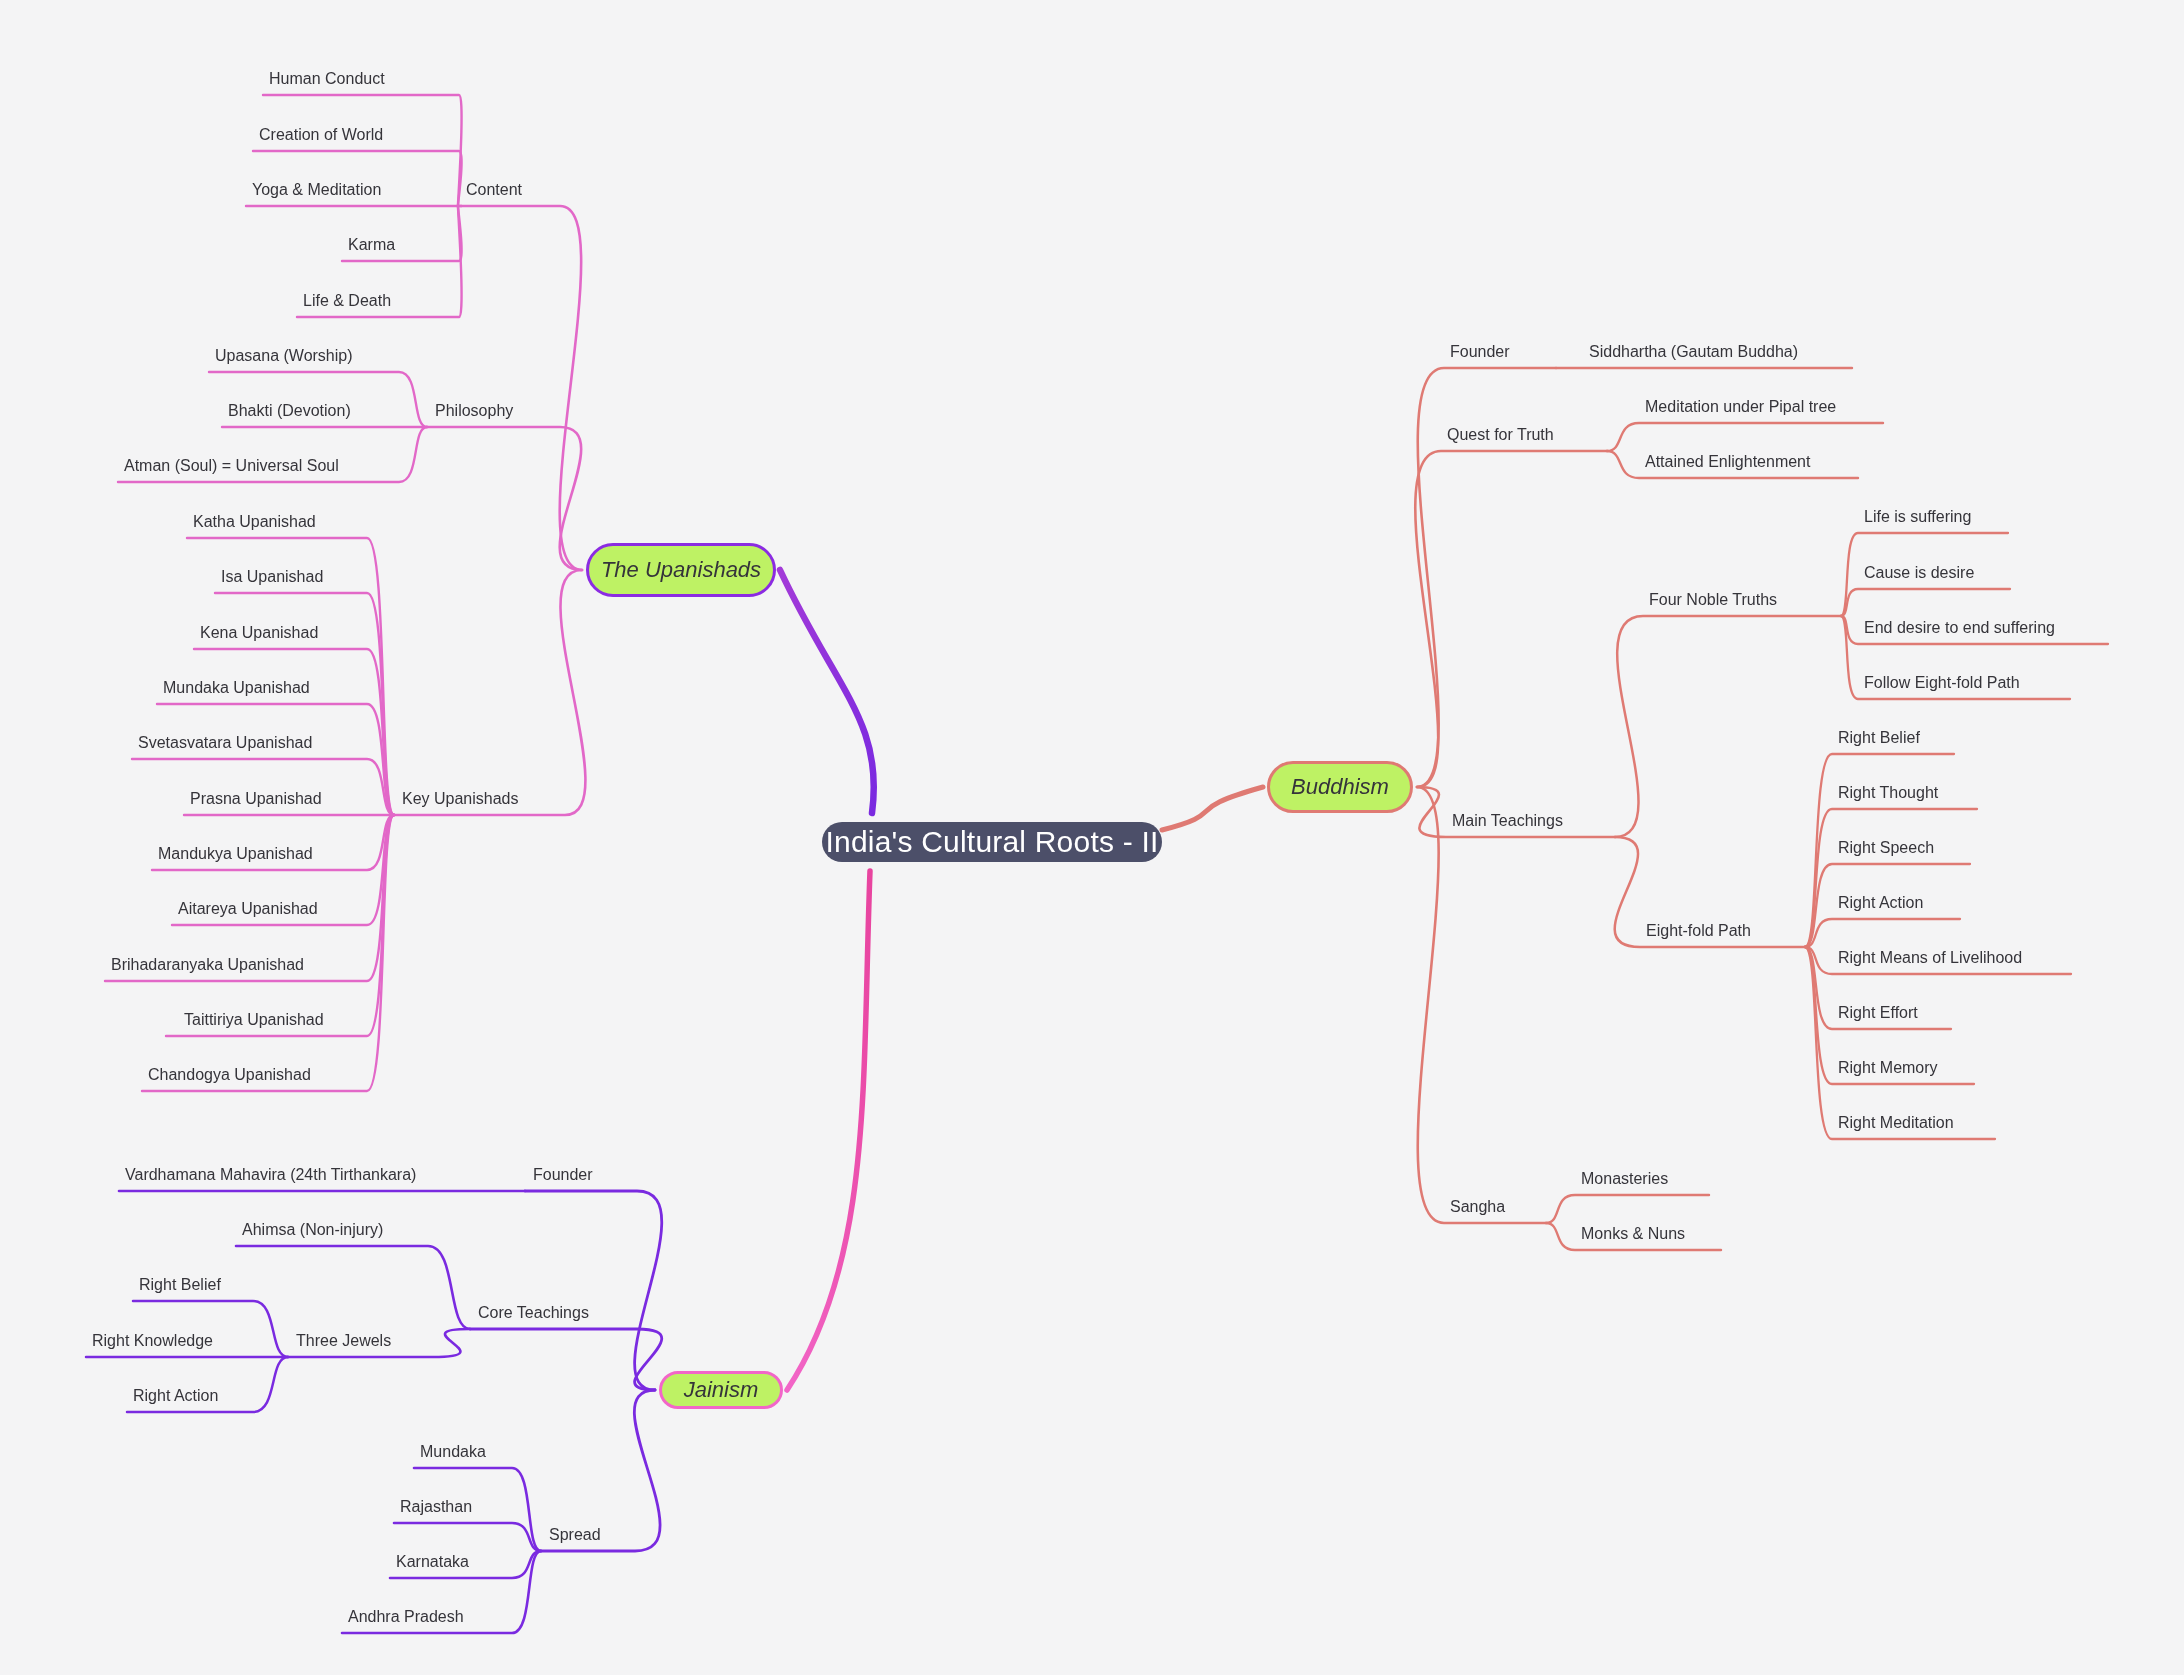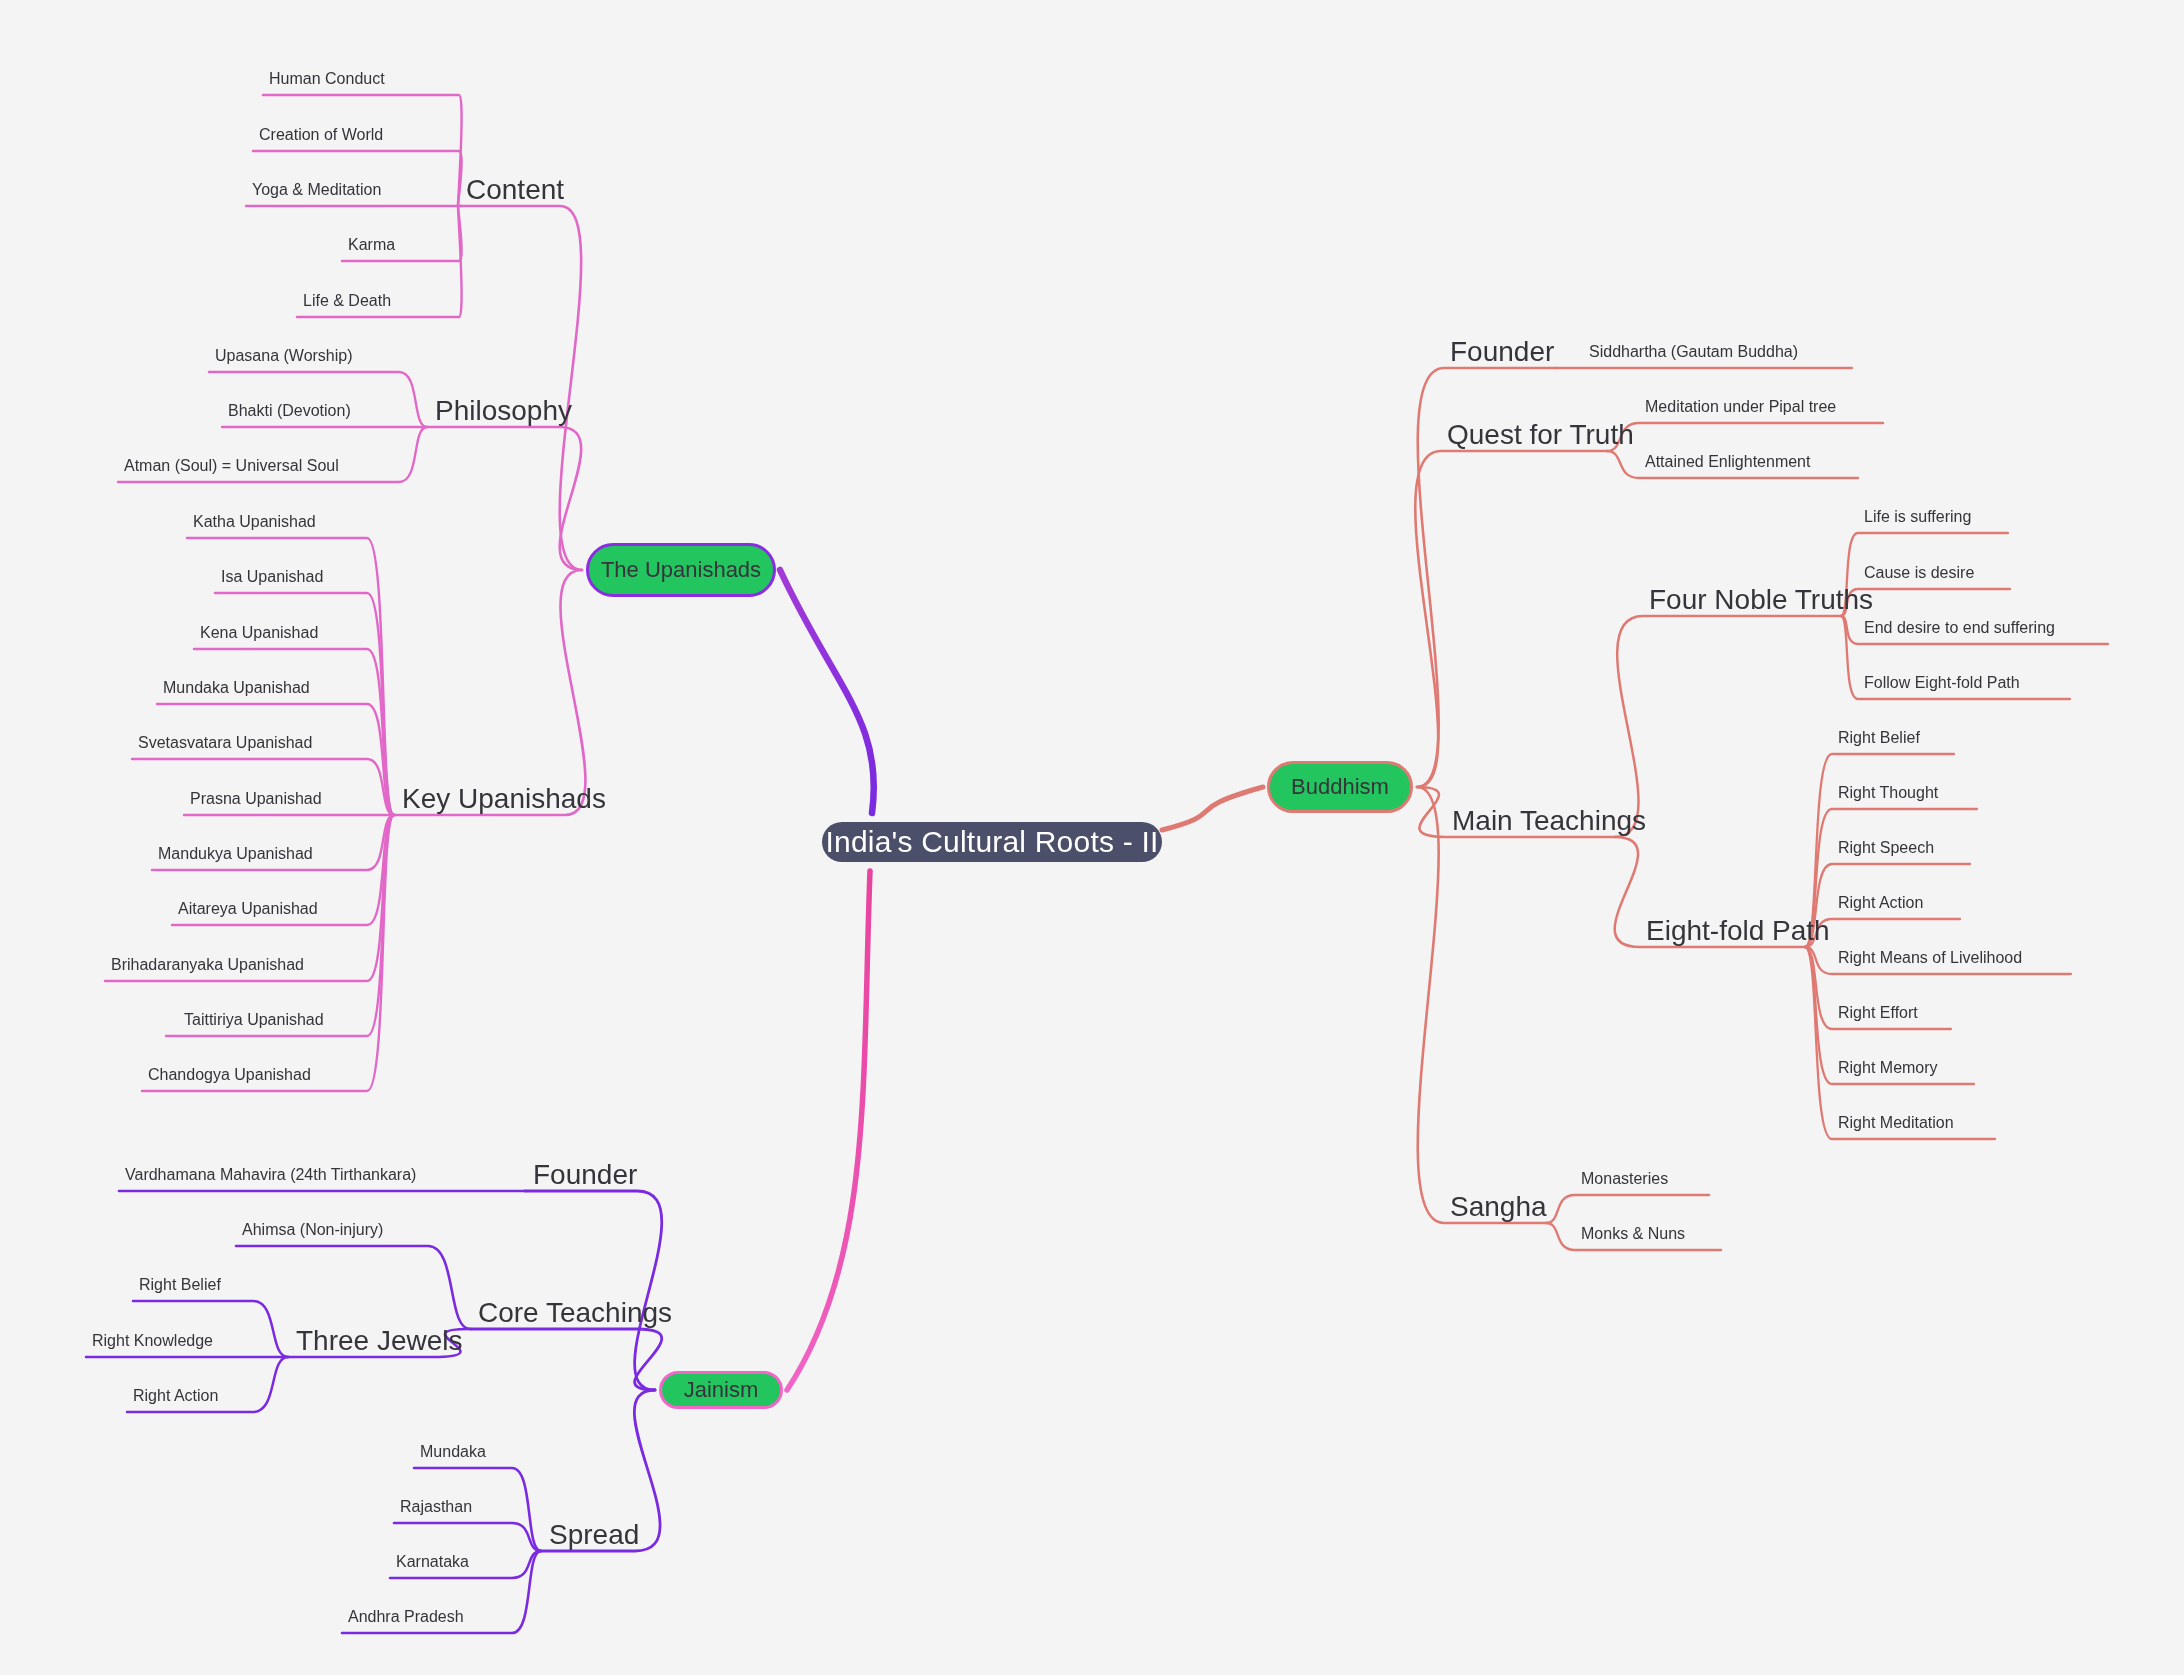--- a/index.html
+++ b/index.html
@@ -32,36 +32,37 @@
     color: #333238;
     font-family: "Liberation Sans", sans-serif;
     line-height: 1;
     transform: translate(0, -50%);
   }
   .node-leaf {
     font-size: 16px;
     color: #35343a;
   }
   .node-branch {
-    font-size: 28px;
+    font-size: 16px;
     color: #35343a;
   }
   .node-box {
     position: absolute;
     transform: translate(0, -50%);
-    background: #22c55e;
+    background: #bef264;
     border-radius: 28px;
     display: flex;
     align-items: center;
     justify-content: center;
     font-size: 22px;
     color: #35343a;
     box-sizing: border-box;
     padding: 0 22px;
     white-space: nowrap;
+    font-style: italic;
   }
   .node-root {
     position: absolute;
     transform: translate(0, -50%);
     background: #4c4f69;
     color: #ffffff;
     border-radius: 30px;
     display: flex;
     align-items: center;
     justify-content: center;

